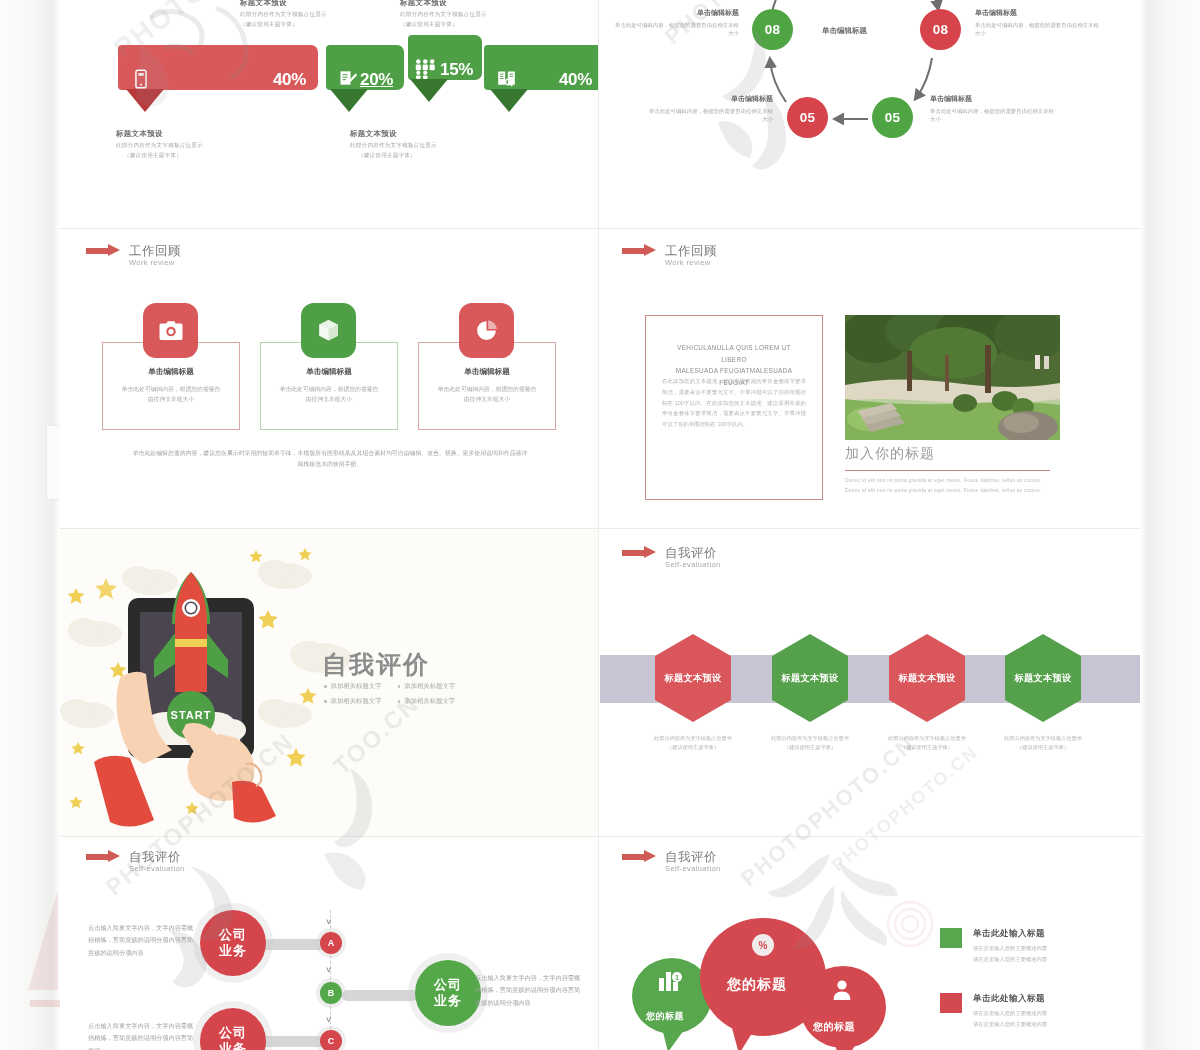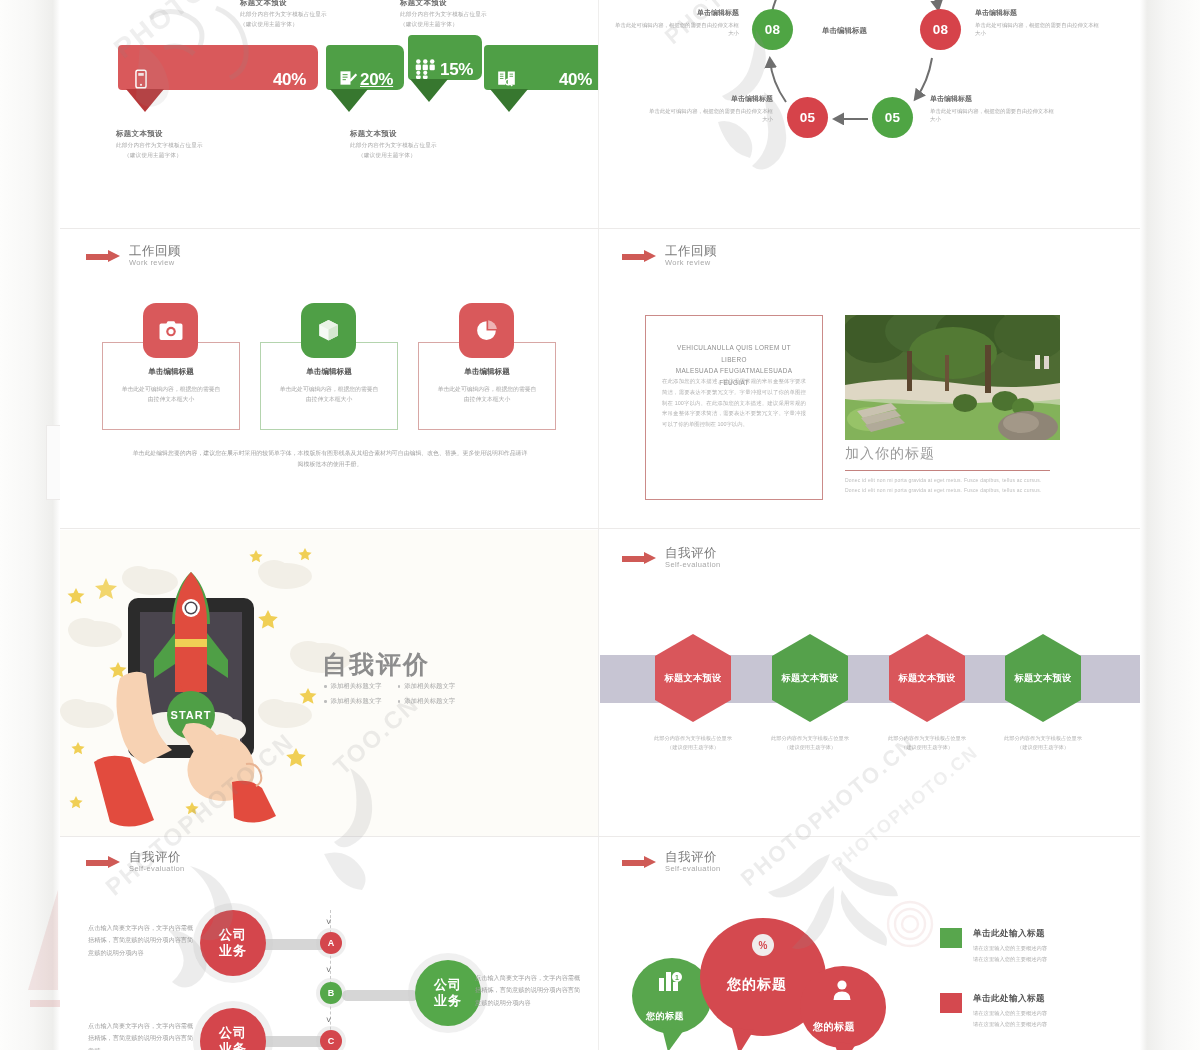--- a/index.html
+++ b/index.html
@@ -24,21 +24,21 @@
   .slide.col-r { left:540px; width:540px; }
   .row-1 { top:-60px;  height:288px; }
   .row-2 { top:230px;  height:298px; }
   .row-3 { top:530px;  height:306px; }
   .row-4 { top:838px;  height:212px; }
 
   .hline { position:absolute; left:60px; width:1080px; height:1px; background:#eceae9; }
   .vline { position:absolute; top:0; width:1px; height:1050px; background:#efeeed; }
 
   
-  .sec-head { position:absolute; display:flex; align-items:center; gap:9px; }
+  .sec-head { position:absolute; display:flex; align-items:flex-start; gap:9px; }
   .arrow { width:34px; height:13px; position:relative; flex:none; }
   .arrow .shaft { position:absolute; left:0; top:4px; width:24px; height:6px; background:#cf5a56; }
   .arrow .tip { position:absolute; left:22px; top:0; width:0; height:0;
                 border-top:6.5px solid transparent; border-bottom:6.5px solid transparent;
                 border-left:12px solid #cf5a56; }
   .sec-cn { font-size:12.5px; color:#7b7b7b; line-height:1.15; letter-spacing:.5px; }
   .sec-en { font-size:7.5px; color:#a8a8a8; line-height:1.3; letter-spacing:.4px; }
   .ribbon { position:relative; height:45px; display:flex; align-items:flex-end;
             color:#fff; border-radius:4px 7px 7px 4px; }
   .ribbon .glyph { margin-left:12px; width:22px; height:22px; flex:none; }

